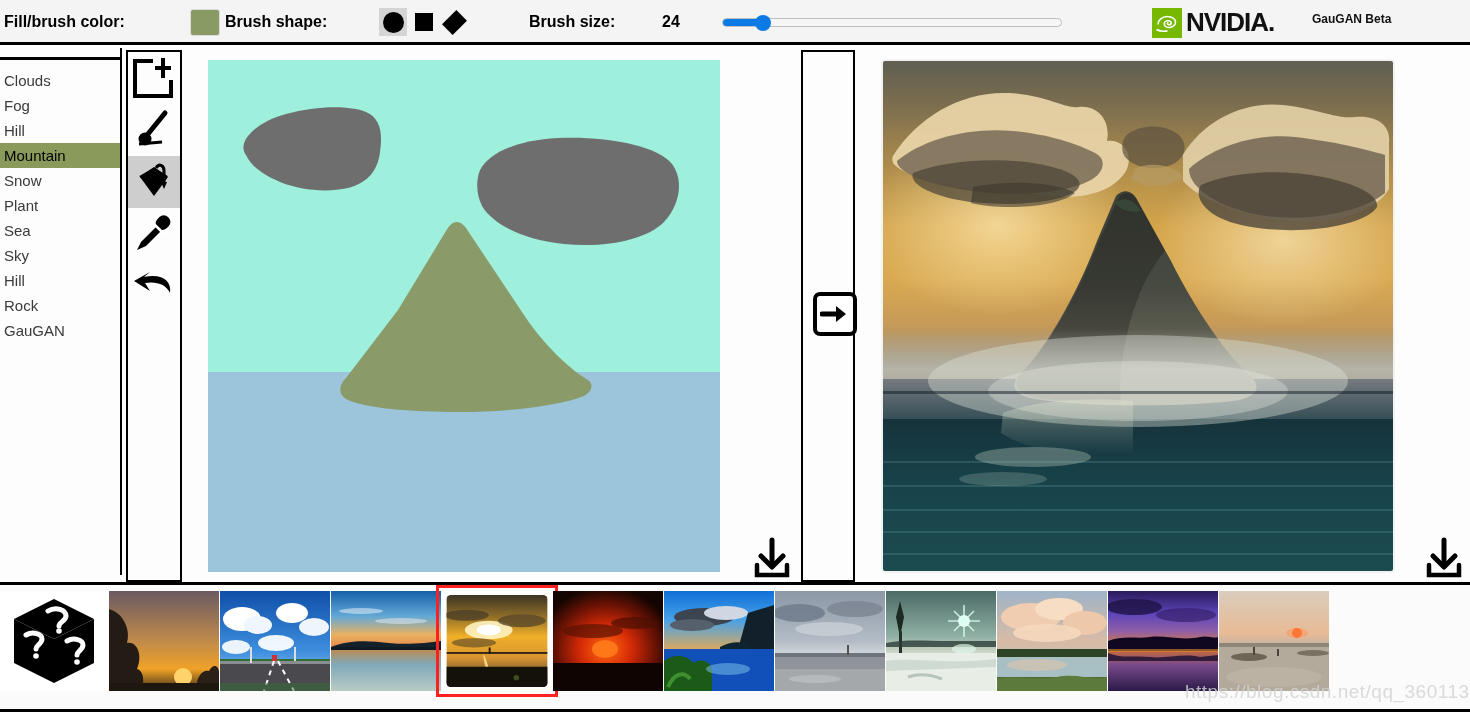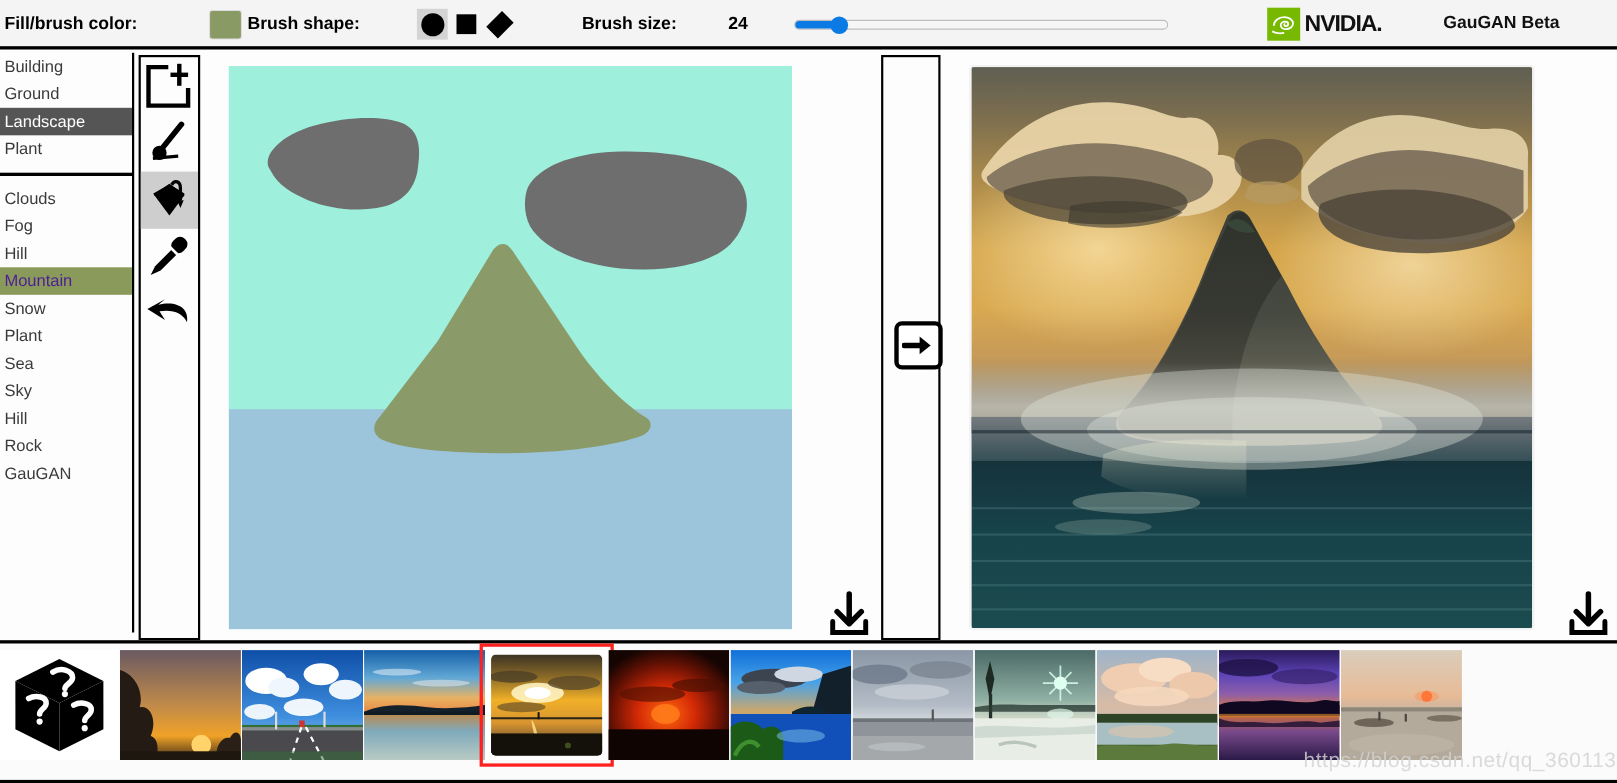--- a/index.html
+++ b/index.html
@@ -55,34 +55,34 @@
   #slider-thumb {
     position: absolute; left: 33px; top: 1px; width: 16px; height: 16px;
     background: #0b7ae5; border-radius: 50%; cursor: grab;
   }
 
   #nvidia-logo { position: absolute; left: 1152px; top: 7px; display: flex; align-items: center; }
   #nv-mark {
     width: 30px; height: 30px; background: #76b900;
     display: flex; align-items: center; justify-content: center;
   }
-  #nv-wordmark { margin-left: 4px; font-size: 21px; font-weight: bold; letter-spacing: -1px; color: #111; }
-  #app-title { position: absolute; left: 1312px; top: 12px; font-size: 16px; font-weight: bold; color: #111; }
+  #nv-wordmark { margin-left: 4px; font-size: 26px; font-weight: bold; letter-spacing: -1px; color: #111; }
+  #app-title { position: absolute; left: 1312px; top: 12px; font-size: 12px; font-weight: bold; color: #111; }
 
   
   #sidebar {
     position: absolute; left: 0; top: 48px; width: 122px; height: 527px;
     background: #fdfdfd; border-right: 2px solid #000;
   }
   .seg-item {
     height: 25px; line-height: 25px; padding-left: 4px;
     font-size: 15px; color: #3a3a3a; cursor: pointer; white-space: nowrap;
   }
   .seg-item.sel-dark { background: #555555; color: #ffffff; }
-  .seg-item.sel-olive { background: #8a9a5b; color: #4c1d95; }
+  .seg-item.sel-olive { background: #8a9a5b; color: #000000; }
   #seg-divider { height: 3px; background: #000; margin: 9px 0 8px 0; }
 
   
   #tools {
     position: absolute; left: 126px; top: 50px; width: 56px; height: 532px;
     background: #fdfdfd; border: 2px solid #000;
   }
   .tool-btn {
     width: 52px; height: 52px; display: flex; align-items: center; justify-content: center;
     cursor: pointer;
@@ -173,26 +173,20 @@
           <path d="M4 14.5c0-4.2 4-8 9.5-8 4.5 0 8 2.6 8 5.8 0 2.9-3 5.2-6.4 5.2-2.8 0-4.8-1.6-4.8-3.6 0-1.8 1.7-3.2 3.8-3.2 1.7 0 3 1 3 2.2 0 1-1 1.8-2.1 1.8-.9 0-1.6-.5-1.6-1.2 0-.5.4-.9 1-.9" fill="none" stroke="#ffffff" stroke-width="1.6"></path>
           <path d="M2.5 19.5c3 1.6 7.2 2.2 11 1.4" fill="none" stroke="#ffffff" stroke-width="1.6"></path>
         </svg>
       </span>
       <span id="nv-wordmark">NVIDIA.</span>
     </div>
     <span id="app-title">GauGAN Beta</span>
   </div>
 
   <div id="sidebar">
-    <div id="category-list">
-      <div class="seg-item">Building</div>
-      <div class="seg-item">Ground</div>
-      <div class="seg-item sel-dark" style="background: rgb(85, 85, 85);">Landscape</div>
-      <div class="seg-item">Plant</div>
-    </div>
     <div id="seg-divider"></div>
     <div id="item-list">
       <div class="seg-item">Clouds</div>
       <div class="seg-item">Fog</div>
       <div class="seg-item">Hill</div>
       <div class="seg-item sel-olive" style="background: rgb(138, 154, 91);">Mountain</div>
       <div class="seg-item">Snow</div>
       <div class="seg-item">Plant</div>
       <div class="seg-item">Sea</div>
       <div class="seg-item">Sky</div>

